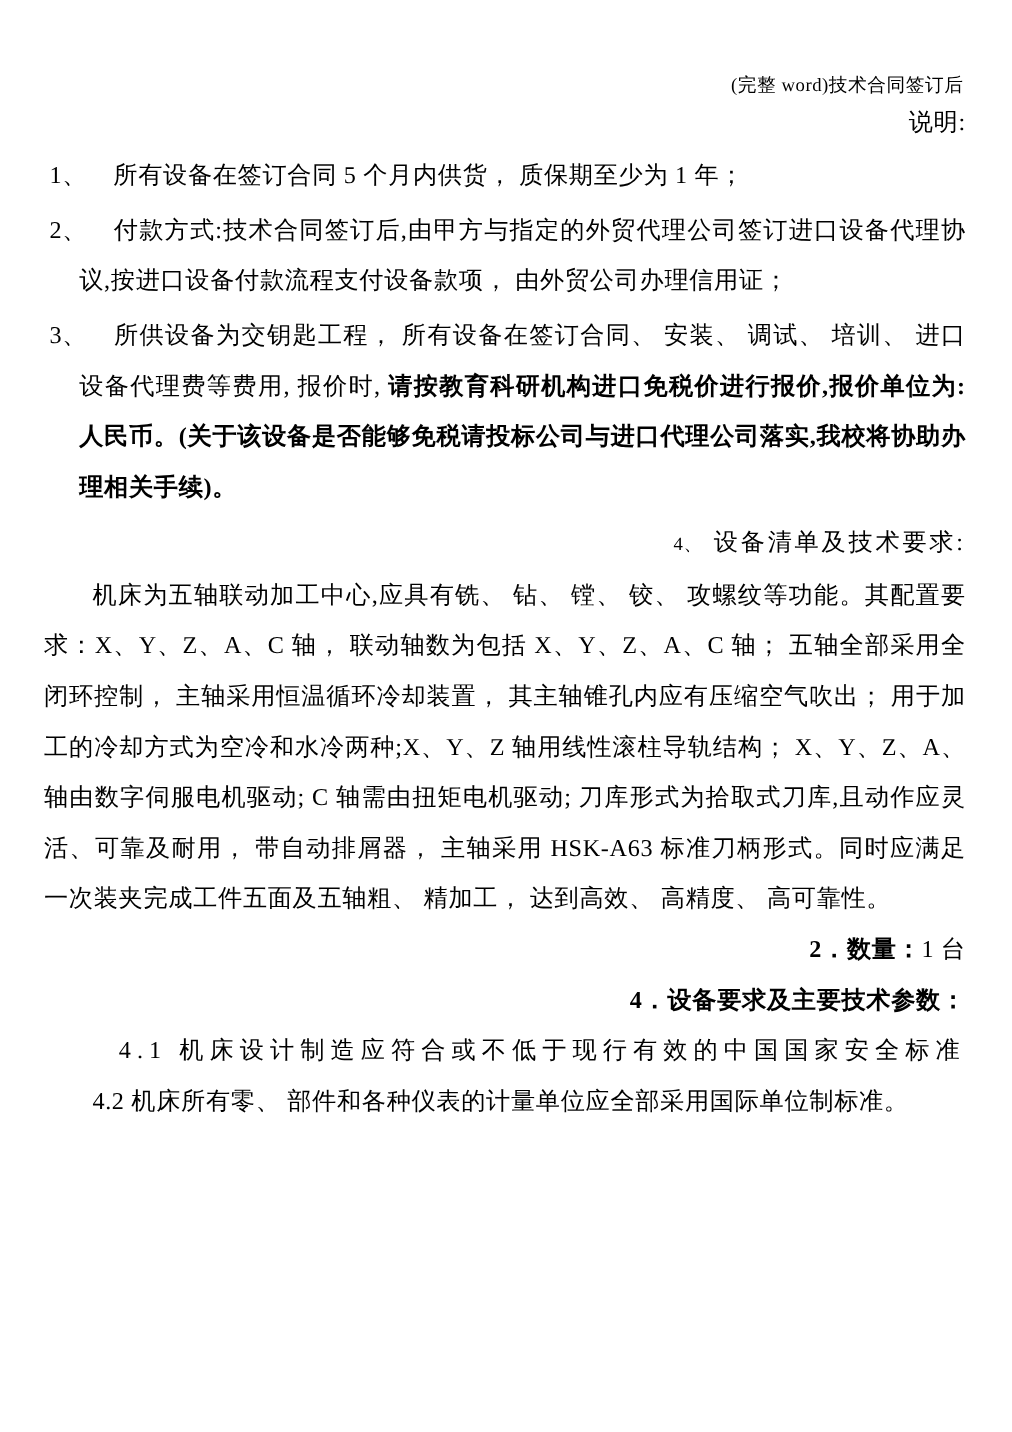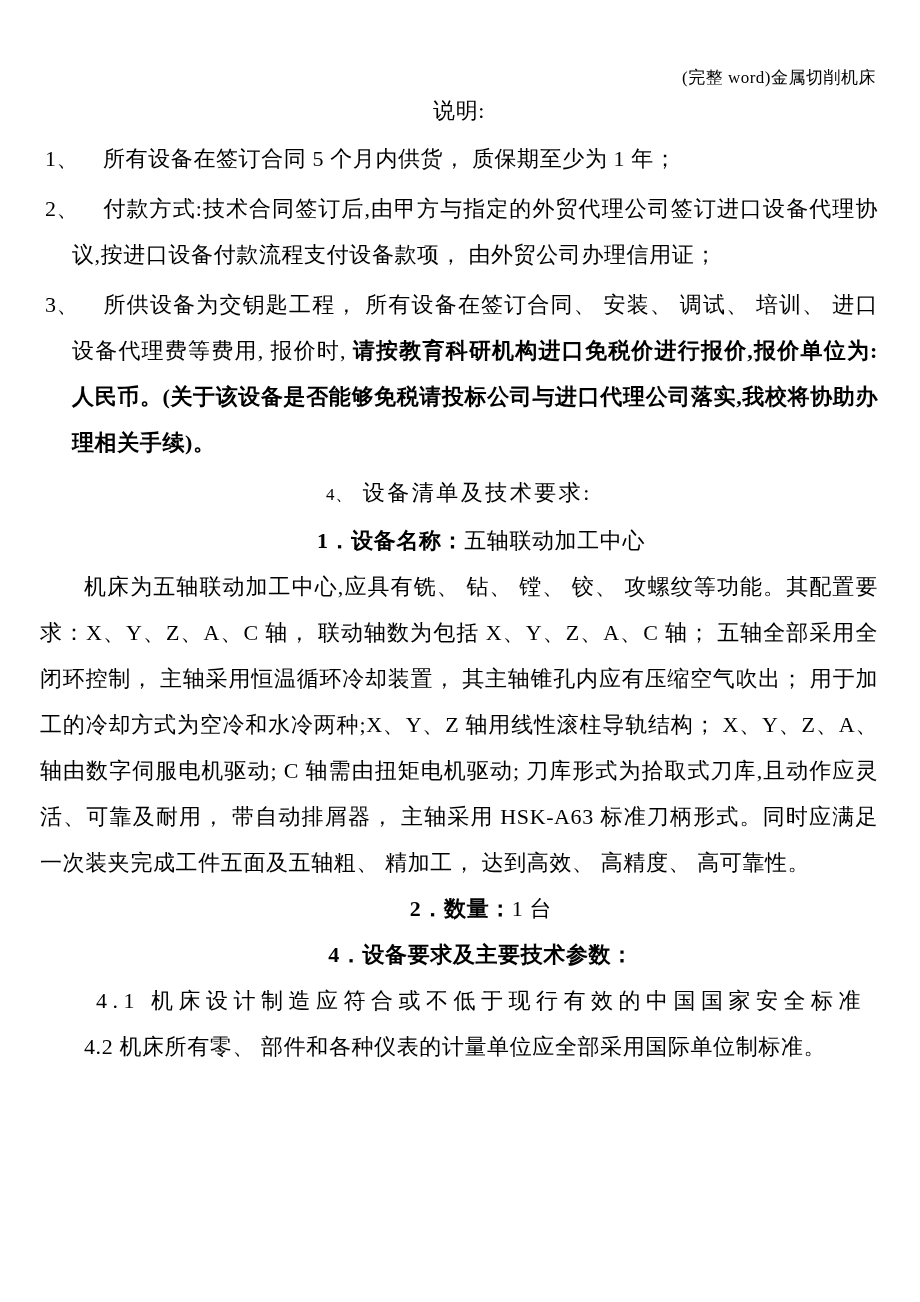--- a/index.html
+++ b/index.html
@@ -37,40 +37,39 @@
     display:inline-block;
     width:58px;
     text-indent:0;
   }
   .b{font-weight:bold;}
   .sec4{margin-bottom:0;}
   .sec4 .num4{font-size:17px;margin-right:10px;}
   .sec4 .t{letter-spacing:2.5px;}
   .ind{text-indent:44px;}
   .p41a{text-indent:44px;letter-spacing:5.5px;}
-  .nojust{text-align:center;}
+  .nojust{text-align:right;}
 </style>
 </head>
 <body>
 
 <div class="page">
 
-  <div class="doc-header">(完整 word)金属切削机床</div>
+  <div class="doc-header">(完整 word)技术合同签订后</div>
 
   <p class="intro nojust">说明:</p>
 
   <p class="hang"><span class="num">1、</span><span>所有设备在签订合同 5 个月内供货， 质保期至少为 1 年；</span></p>
 
   <p class="hang"><span class="num">2、</span><span>付款方式:技术合同签订后,由甲方与指定的外贸代理公司签订进口设备代理协议,按进口设备付款流程支付设备款项， 由外贸公司办理信用证；</span></p>
 
   <p class="hang"><span class="num">3、</span><span>所供设备为交钥匙工程， 所有设备在签订合同、 安装、 调试、 培训、 进口设备代理费等费用, 报价时, </span><span class="b">请按教育科研机构进口免税价进行报价,报价单位为:人民币。(关于该设备是否能够免税请投标公司与进口代理公司落实,我校将协助办理相关手续)。</span></p>
 
   <p class="sec4 nojust"><span class="num4">4、</span><span class="t">设备清单及技术要求:</span></p>
 
-  <p class="ind nojust"><span class="b">1．设备名称：</span><span>五轴联动加工中心</span></p>
 
   <p class="ind">机床为五轴联动加工中心,应具有铣、 钻、 镗、 铰、 攻螺纹等功能。其配置要求：X、Y、Z、A、C 轴， 联动轴数为包括 X、Y、Z、A、C 轴； 五轴全部采用全闭环控制， 主轴采用恒温循环冷却装置， 其主轴锥孔内应有压缩空气吹出； 用于加工的冷却方式为空冷和水冷两种;X、Y、Z 轴用线性滚柱导轨结构； X、Y、Z、A、轴由数字伺服电机驱动; C 轴需由扭矩电机驱动; 刀库形式为拾取式刀库,且动作应灵活、可靠及耐用， 带自动排屑器， 主轴采用 HSK-A63 标准刀柄形式。同时应满足一次装夹完成工件五面及五轴粗、 精加工， 达到高效、 高精度、 高可靠性。</p>
 
   <p class="ind nojust"><span class="b">2．数量：</span><span>1 台</span></p>
 
 
   <p class="ind nojust"><span class="b">4．设备要求及主要技术参数：</span></p>
 
   <p class="p41a nojust">4.1 机床设计制造应符合或不低于现行有效的中国国家安全标准</p>
 

